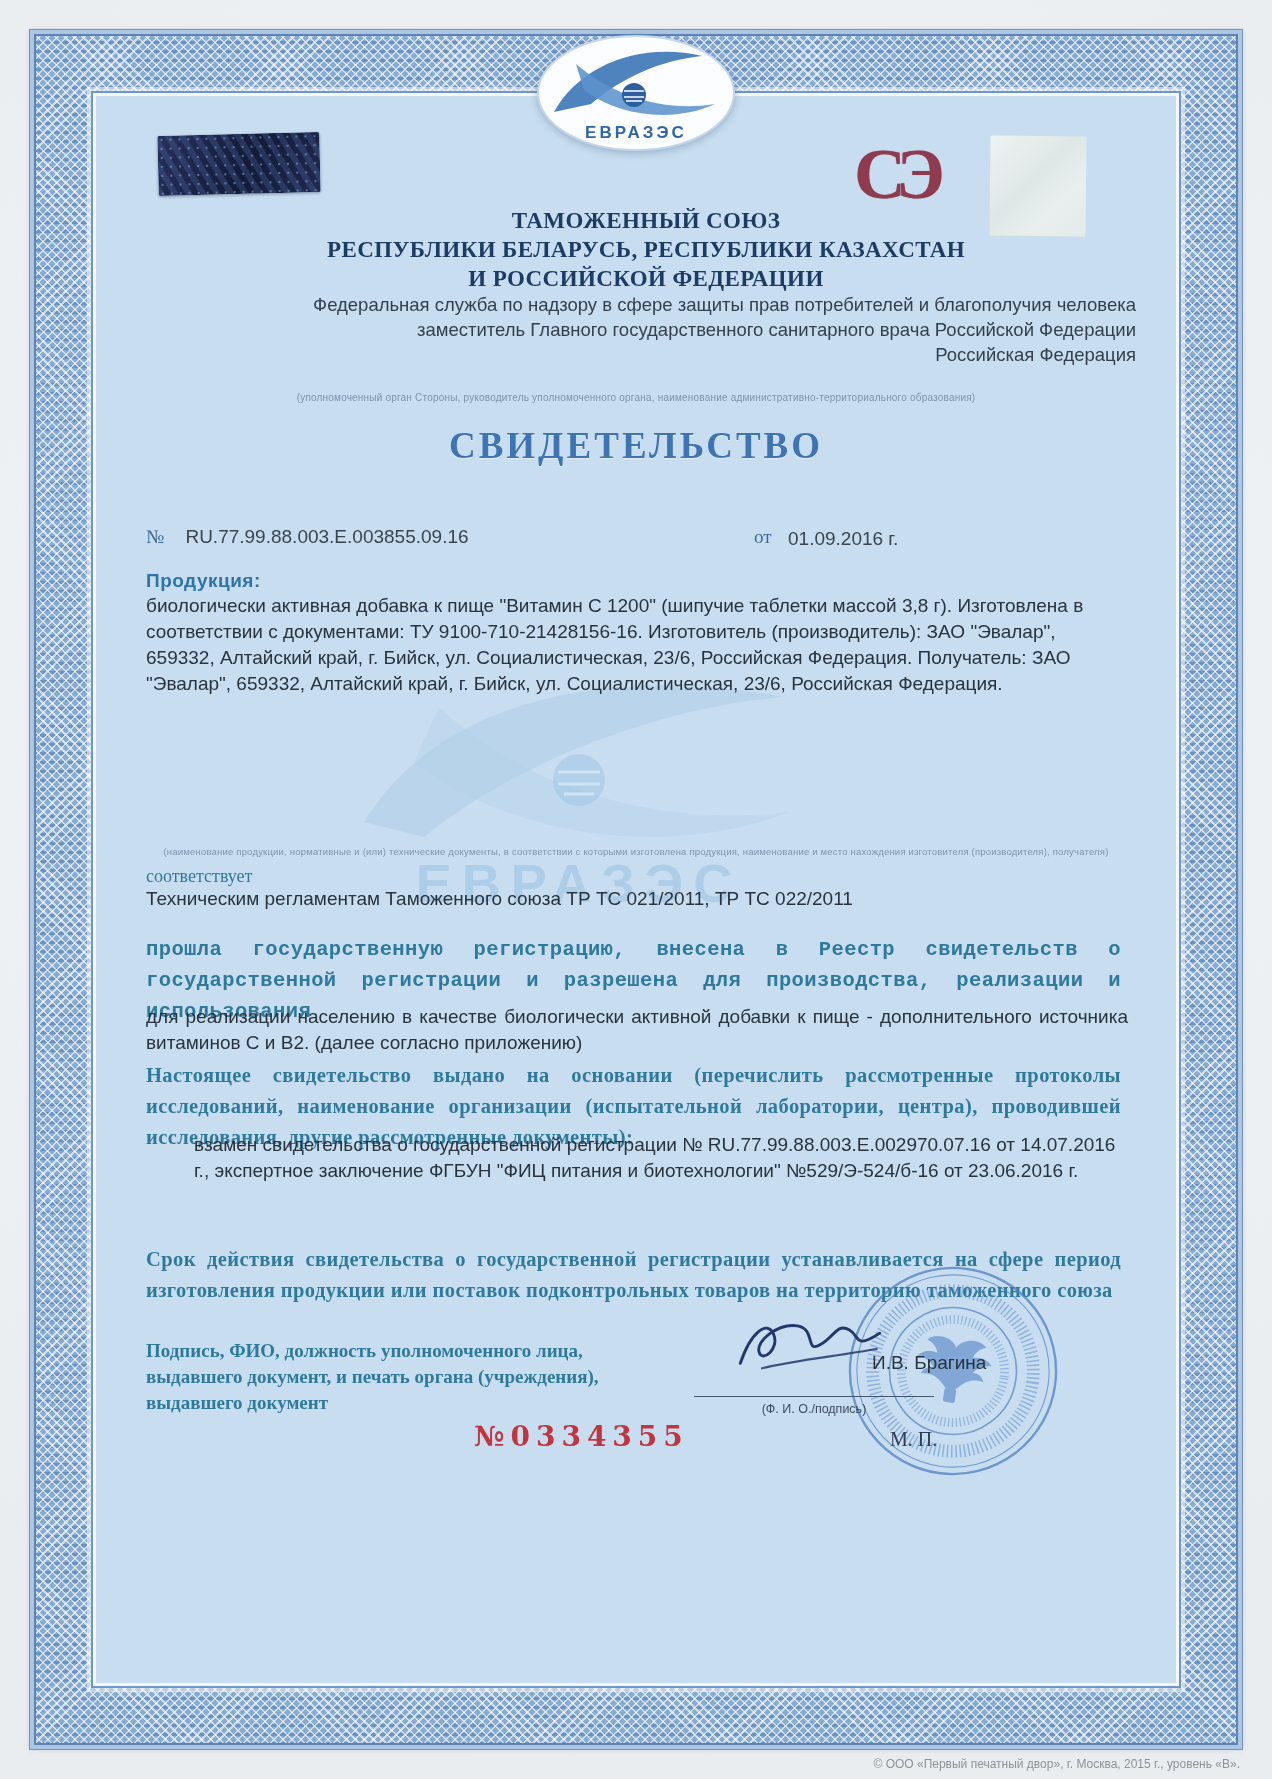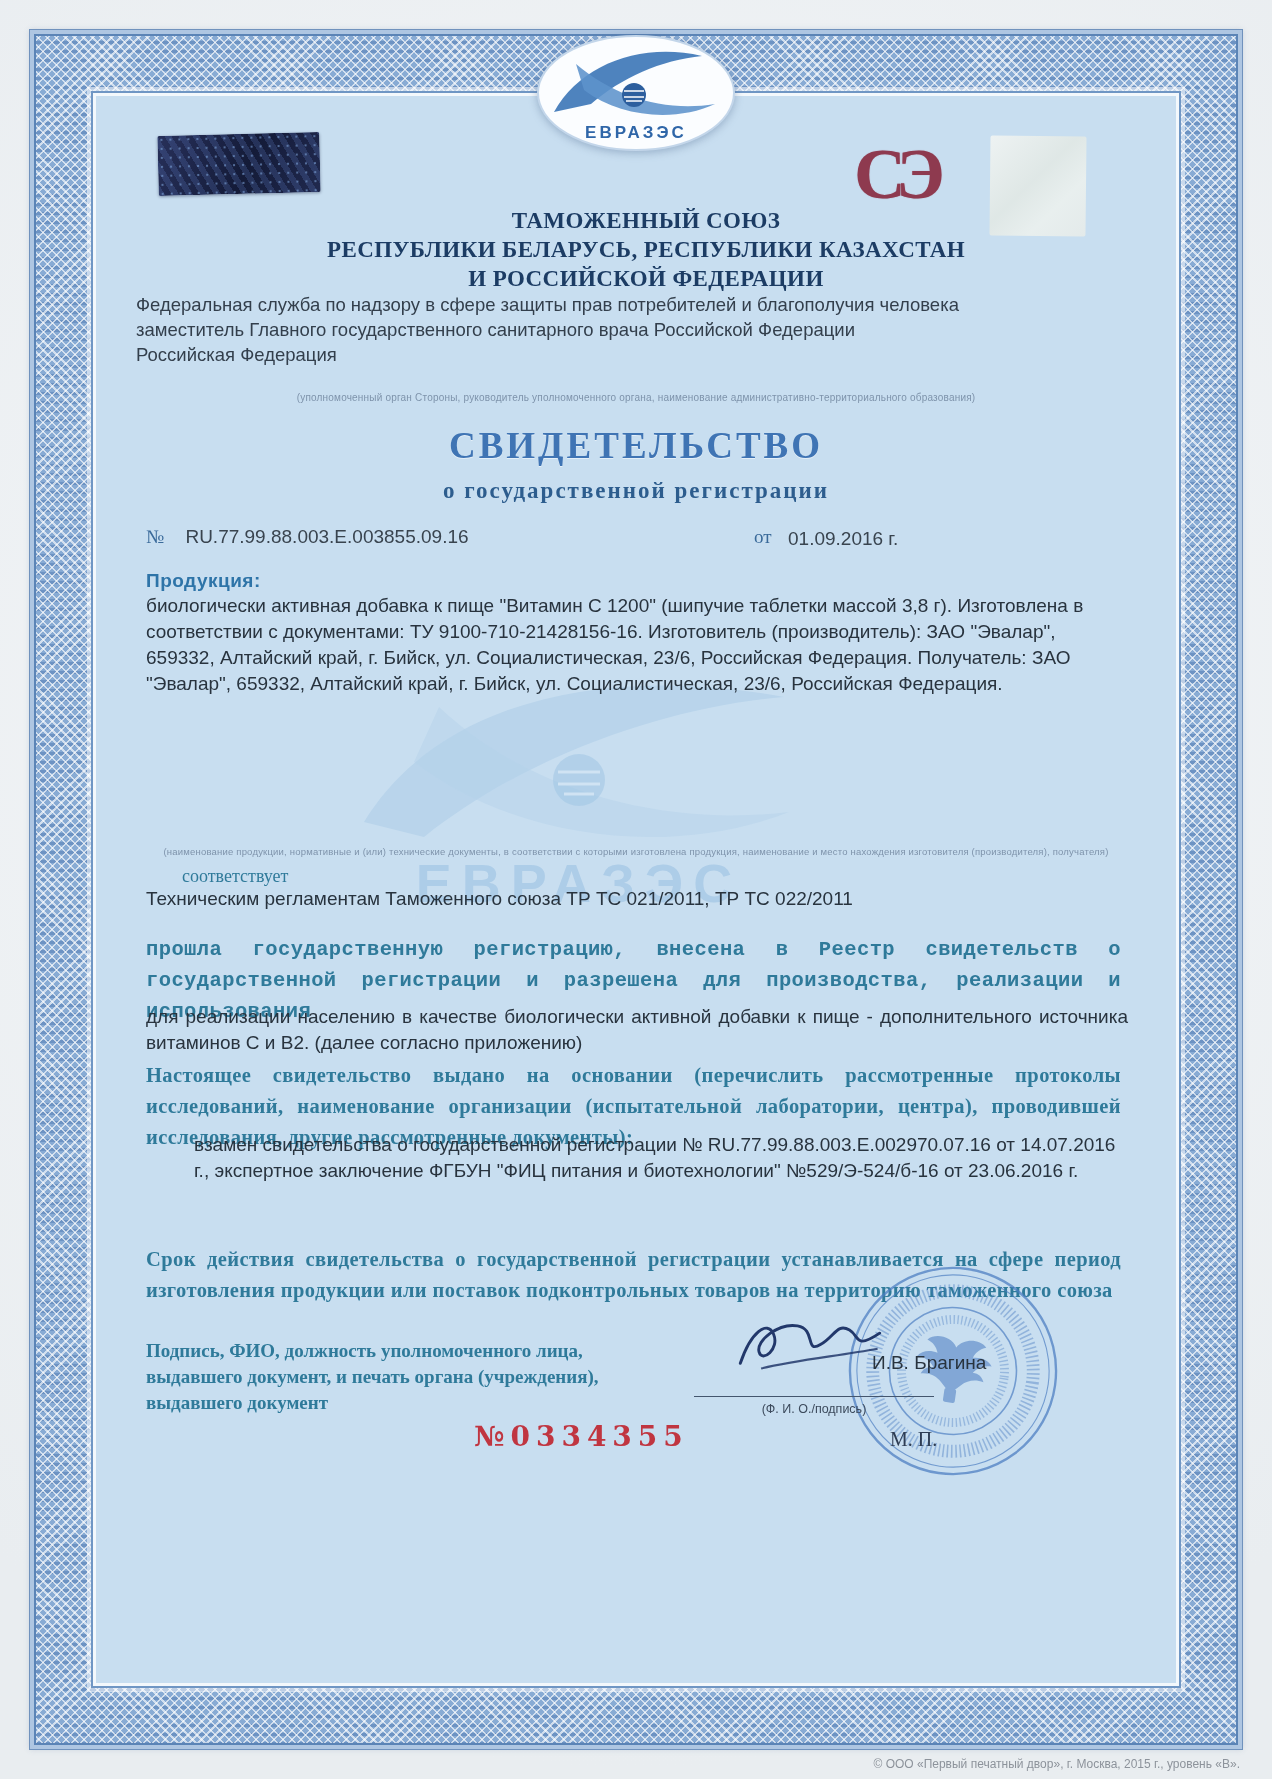--- a/index.html
+++ b/index.html
@@ -38,40 +38,40 @@
   
   .se-mark{left:758px;top:42px;font-family:"Liberation Serif",serif;font-weight:bold;
     font-size:72px;line-height:1;color:#8a2d42;letter-spacing:-0.14em;opacity:.92;
     text-shadow:0 0 1px rgba(138,45,66,.5);}
   .foil{left:894px;top:40px;width:96px;height:100px;
     background:linear-gradient(135deg,#f4f6f3,#e3e9e4 45%,#eef2ee 70%,#e8ece9);
     opacity:.85;border-radius:2px;transform:rotate(.6deg);}
   
   .hdr{top:110px;left:0;right:0;text-align:center;font-family:"Liberation Serif",serif;
        font-weight:bold;font-size:23px;line-height:29px;color:#1c3c64;letter-spacing:.4px;padding-left:20px;}
-  .hdr-sub{top:196px;left:40px;right:40px;text-align:left;font-size:18.5px;line-height:25px;color:#333f4c;}
+  .hdr-sub{top:196px;left:40px;right:40px;text-align:right;font-size:18.5px;line-height:25px;color:#333f4c;}
   .cap{color:#7e93ab;text-align:center;font-size:10px;letter-spacing:.2px;}
   .caption1{top:296px;left:80px;right:80px;}
   .title{top:328px;left:0;right:0;text-align:center;font-family:"Liberation Serif",serif;
          font-weight:bold;font-size:37px;color:#3f74b4;letter-spacing:3px;text-shadow:0 1px 0 rgba(255,255,255,.5);}
   .subtitle{top:382px;left:0;right:0;text-align:center;font-family:"Liberation Serif",serif;
             font-weight:bold;font-size:23px;color:#2d5d8e;letter-spacing:2px;}
   
   .numrow{top:430px;left:50px;right:52px;font-size:19px;color:#39444f;}
   .numrow .no-label{font-family:"Liberation Serif",serif;color:#3a6a9a;margin-right:16px;}
   .numrow .ot{position:absolute;left:608px;top:0;color:#3a6a9a;font-family:"Liberation Serif",serif;}
   .numrow .date{position:absolute;left:642px;top:2px;}
   
   .teal{color:#2f7a9a;}
   .product-label{top:474px;left:50px;font-size:19px;font-weight:bold;color:#2e74a8;letter-spacing:.5px;}
   .product-text{top:497px;left:50px;right:48px;font-size:19px;line-height:26px;color:#28333e;text-align:left;}
   
   .watermark{top:556px;left:248px;width:470px;height:280px;opacity:.5;z-index:0;}
   .caption2{top:750px;left:14px;right:14px;font-size:9.5px;}
-  .conforms-label{top:770px;left:50px;font-size:18px;font-family:"Liberation Serif",serif;margin-left:36px;}
+  .conforms-label{top:770px;left:50px;font-size:18px;font-family:"Liberation Serif",serif;}
   .conforms-text{top:792px;left:50px;right:48px;font-size:19px;color:#28333e;}
   .form-para{font-family:"Liberation Serif",serif;font-weight:600;font-size:20.5px;line-height:31px;
              text-align:justify;letter-spacing:.4px;}
   .teal1{top:838px;left:50px;right:55px;font-family:Liberation Mono, monospace;}
   .usage{top:908px;left:50px;right:48px;font-size:19px;line-height:26px;color:#28333e;text-align:justify;}
   .basis-label{top:964px;left:50px;right:55px;}
   .basis-text{top:1036px;left:54px;right:52px;font-size:19px;line-height:26px;color:#28333e;margin-left:44px;}
   .validity{top:1148px;left:50px;right:55px;}
   .sign-label{top:1242px;left:50px;width:470px;font-family:"Liberation Serif",serif;font-weight:600;
               font-size:19px;line-height:26px;}
@@ -111,21 +111,20 @@
         <div>И РОССИЙСКОЙ ФЕДЕРАЦИИ</div>
       </div>
       <div class="abs hdr-sub">
         <div>Федеральная служба по надзору в сфере защиты прав потребителей и благополучия человека</div>
         <div>заместитель Главного государственного санитарного врача Российской Федерации</div>
         <div>Российская Федерация</div>
       </div>
       <div class="abs cap caption1">(уполномоченный орган Стороны, руководитель уполномоченного органа, наименование административно-территориального образования)</div>
 
       <div class="abs title">СВИДЕТЕЛЬСТВО</div>
-      <div class="abs subtitle">о государственной регистрации</div>
 
       <div class="abs numrow">
         <span class="no-label">№</span>
         <span>RU.77.99.88.003.E.003855.09.16</span>
         <span class="ot">от</span>
         <span class="date">01.09.2016 г.</span>
       </div>
 
       <div class="abs product-label">Продукция:</div>
       <div class="abs product-text">биологически активная добавка к пище "Витамин С 1200" (шипучие таблетки массой 3,8 г). Изготовлена в соответствии с документами: ТУ 9100-710-21428156-16. Изготовитель (производитель): ЗАО "Эвалар", 659332, Алтайский край, г. Бийск, ул. Социалистическая, 23/6, Российская Федерация.  Получатель: ЗАО "Эвалар", 659332, Алтайский край, г. Бийск, ул. Социалистическая, 23/6, Российская Федерация.</div>

